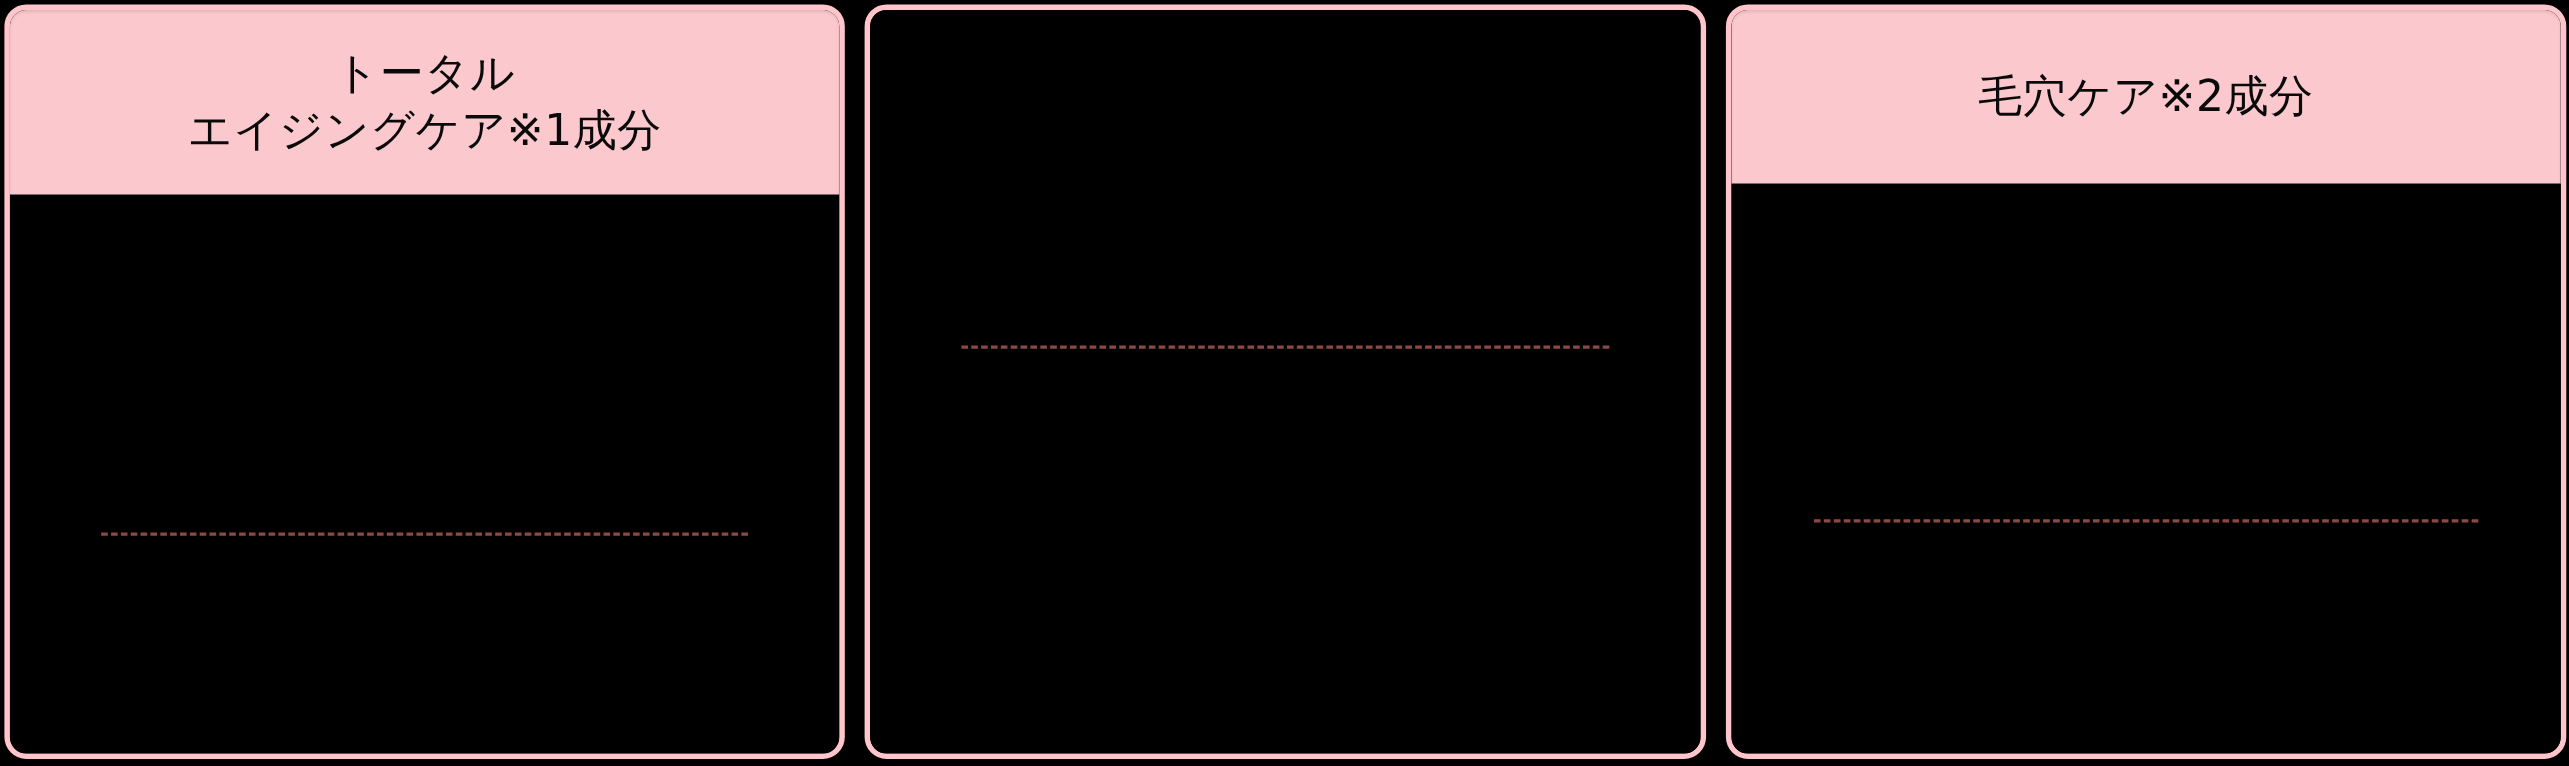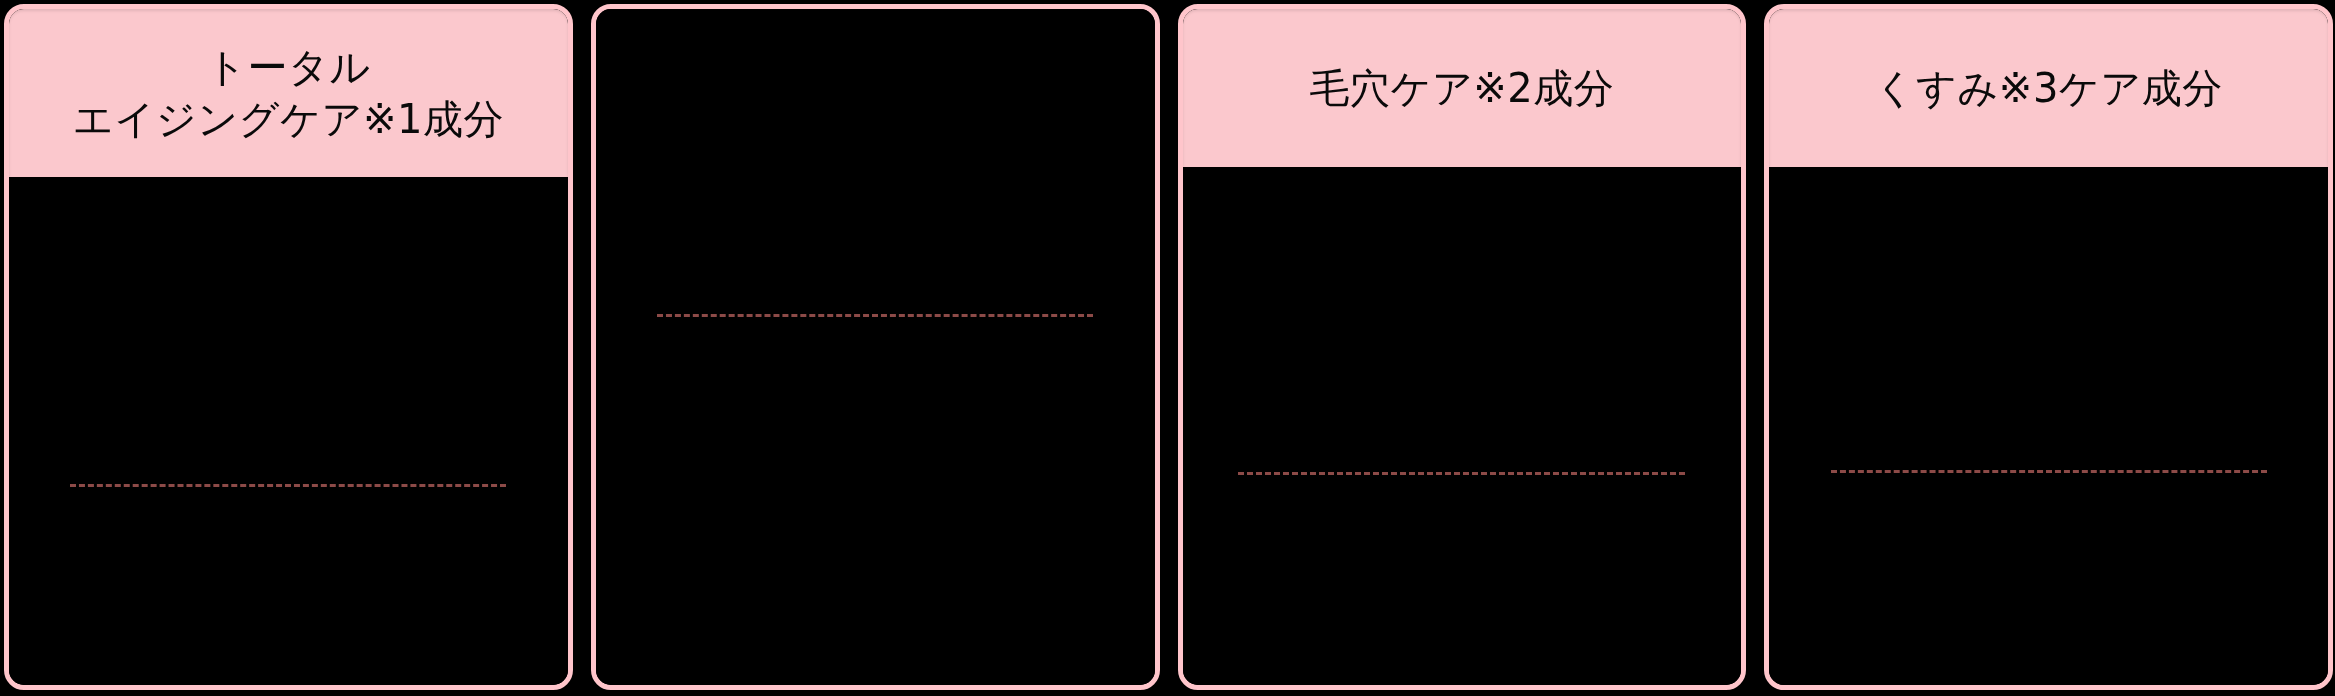--- a/index.html
+++ b/index.html
@@ -109,22 +109,14 @@
 
   <div class="card card-3 one-line">
     <div class="card-header">
       <span class="header-text">毛穴ケア※2成分</span>
     </div>
     <div class="card-body">
       <div class="divider"></div>
     </div>
   </div>
 
-  <div class="card card-4 one-line">
-    <div class="card-header">
-      <span class="header-text">くすみ※3ケア成分</span>
-    </div>
-    <div class="card-body">
-      <div class="divider"></div>
-    </div>
-  </div>
 
 </div>
 
 </body></html>

